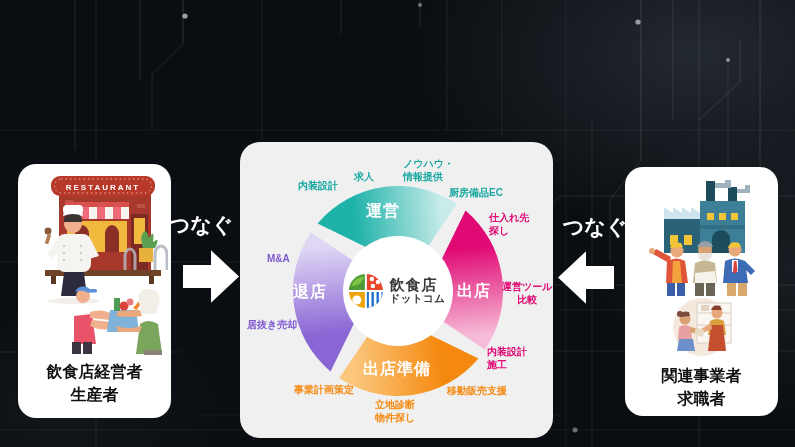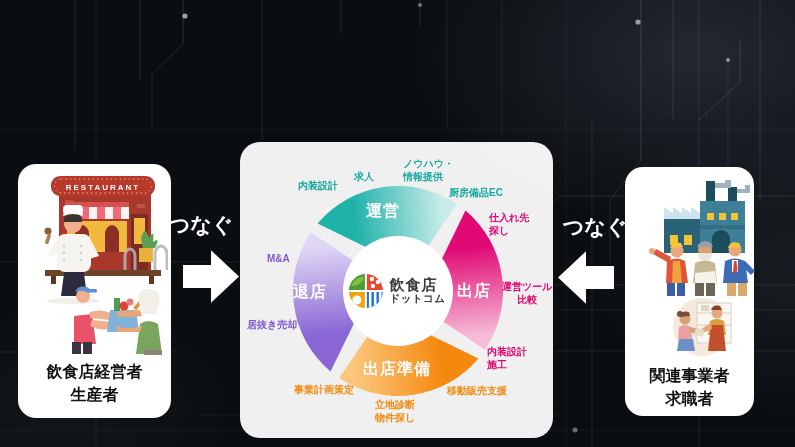--- a/index.html
+++ b/index.html
@@ -14,21 +14,21 @@
   .circuit{position:absolute;inset:0;}
   
   .banner{position:absolute;left:22px;top:27px;width:746px;height:90px;box-sizing:border-box;
           background:rgba(4,6,9,0.78);border:1.5px solid rgba(198,206,216,0.5);
           border-radius:16px;padding:5px 0 0 15px;}
   .banner-line{color:#ffffff;font-weight:bold;font-size:29px;line-height:40px;letter-spacing:0.5px;
           white-space:nowrap;}
   
   .card{position:absolute;background:#ffffff;border-radius:18px;}
   .card-left{left:18px;top:164px;width:153px;height:254px;}
-  .card-right{left:625px;top:167px;width:129px;height:249px;}
+  .card-right{left:625px;top:167px;width:153px;height:249px;}
   .side-labels{position:absolute;left:0;width:100%;text-align:center;color:#111;
           font-weight:bold;font-size:16px;line-height:23px;}
   .card-left .side-labels{top:196px;}
   .card-right .side-labels{top:197px;}
   .ill{position:absolute;}
   
   .tsunagu{position:absolute;color:#fff;font-weight:bold;font-size:21px;width:70px;text-align:center;}
   .tsunagu-left{left:166px;top:211px;}
   .tsunagu-right{left:560px;top:213px;}
   .block-arrow{position:absolute;width:56px;height:57px;background:#ffffff;}

